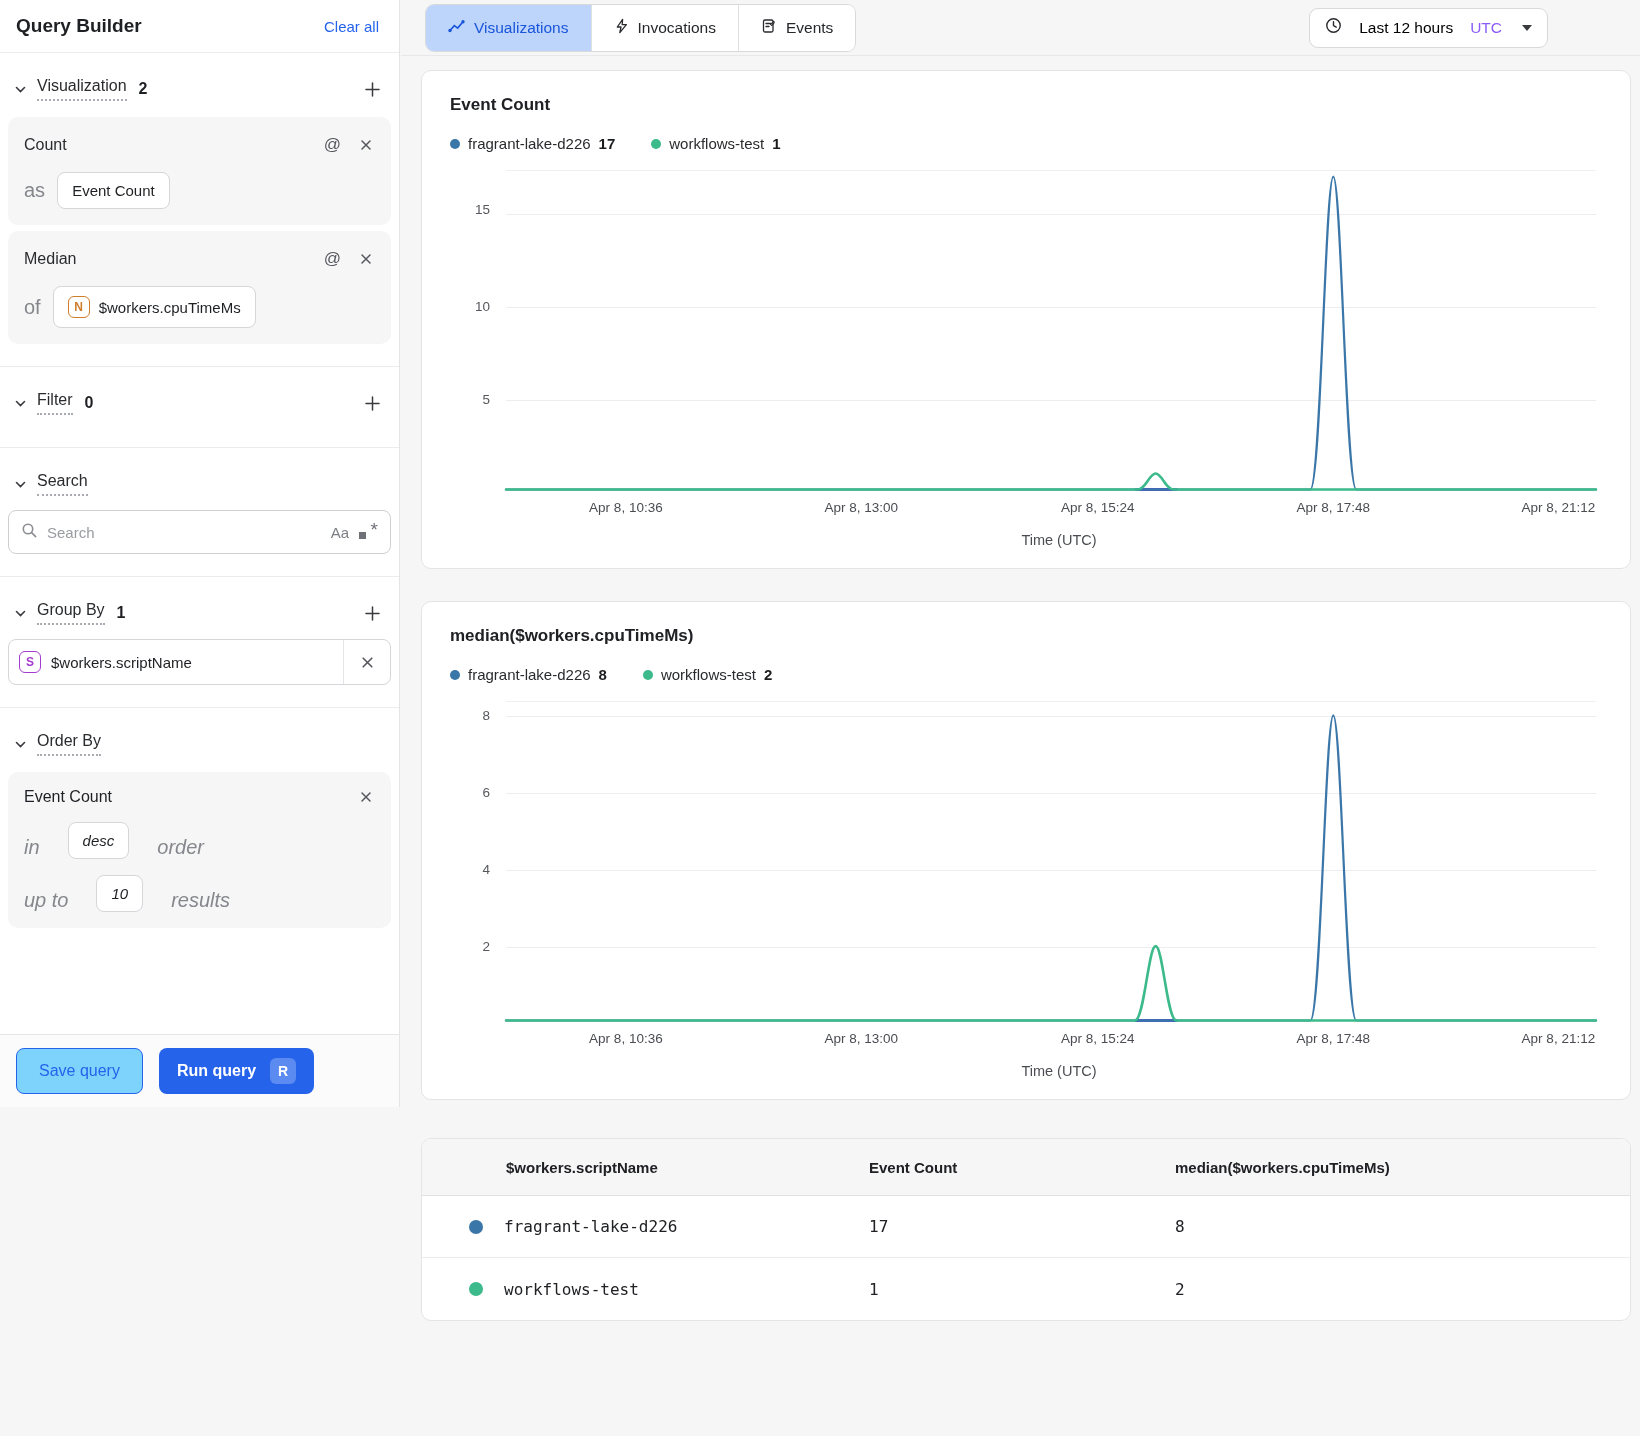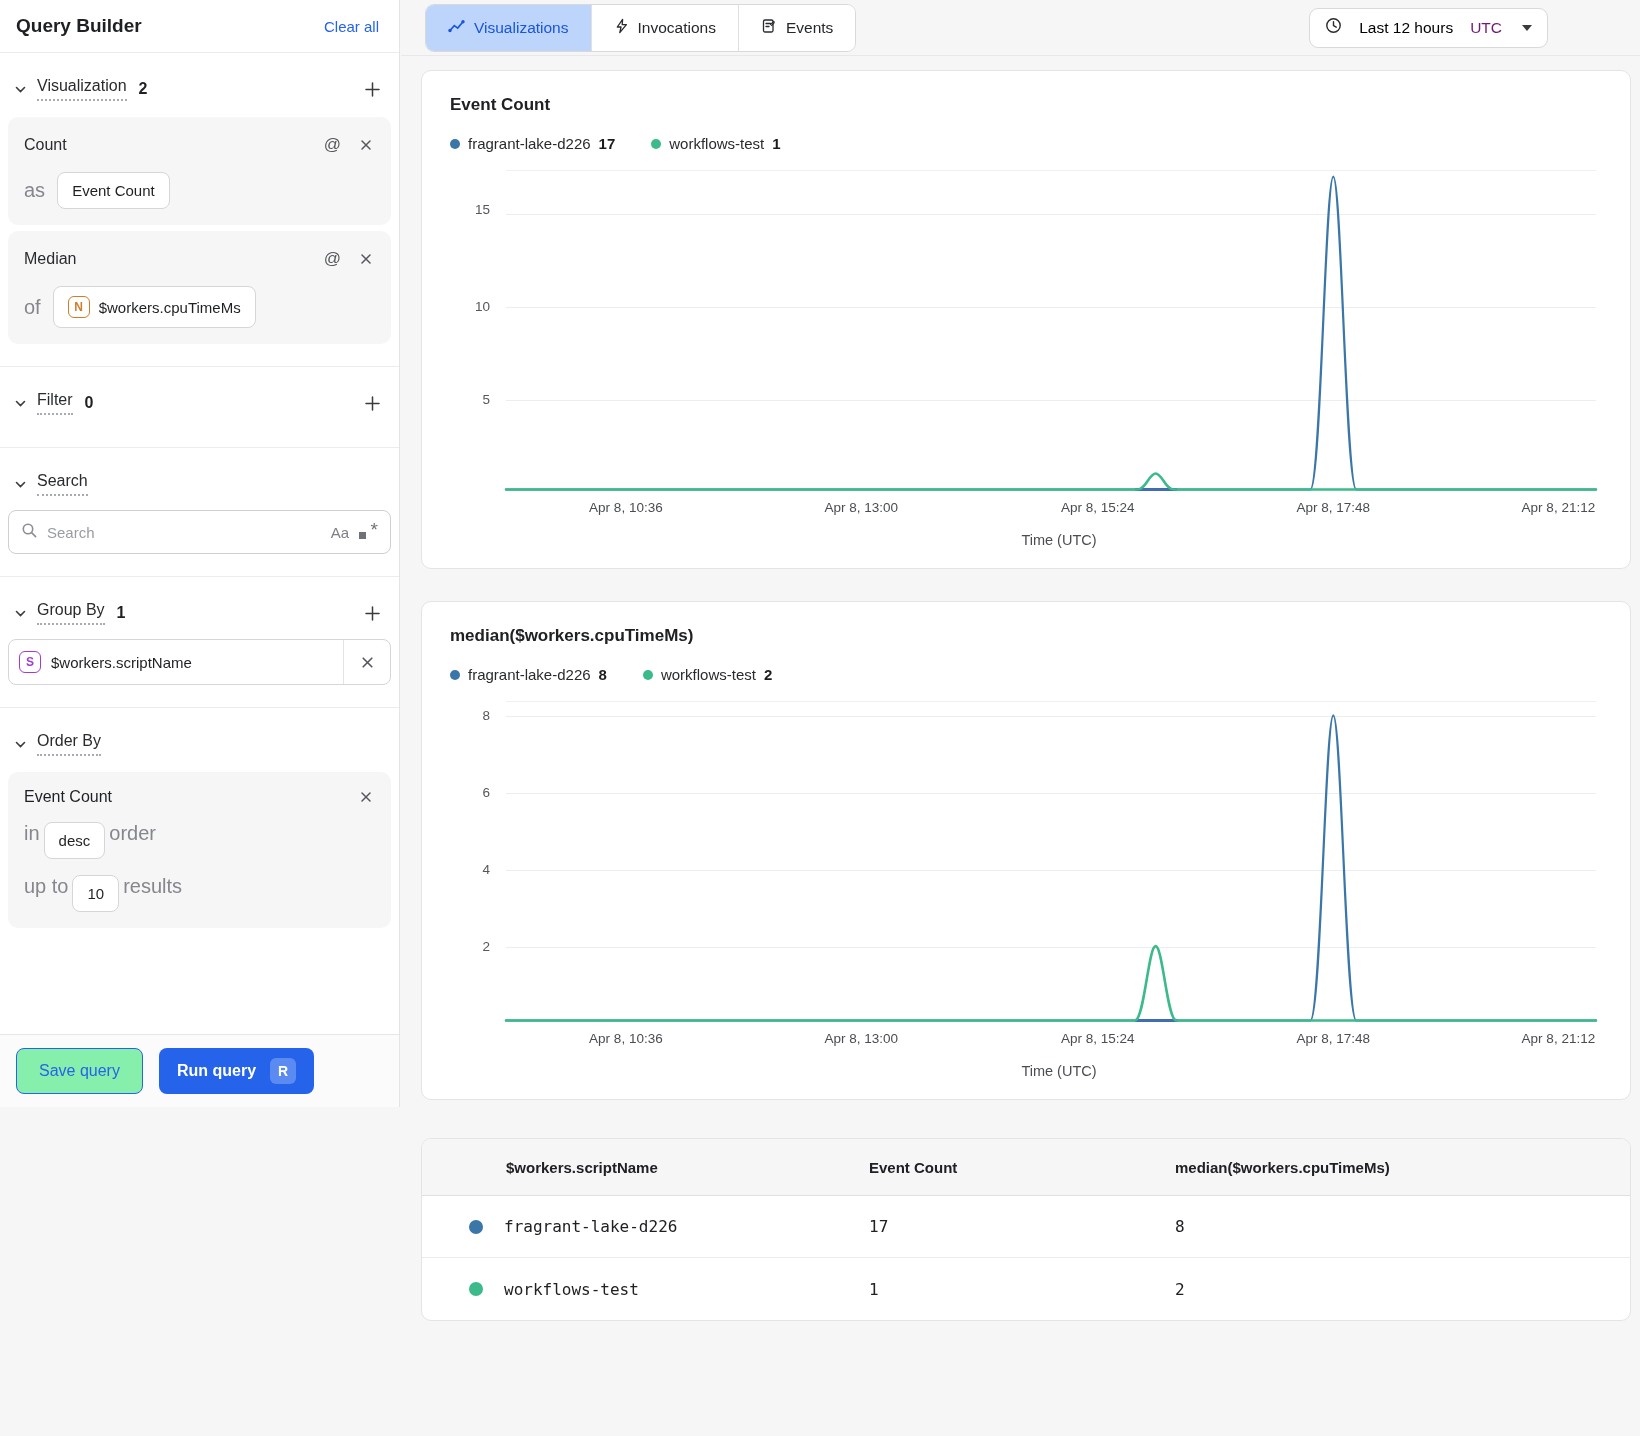--- a/index.html
+++ b/index.html
@@ -43,46 +43,46 @@
   .search-box input::placeholder { color:#9a9ca1; }
   .aa-label { font-size:15px; color:#7e8086; cursor:pointer; }
   .regex-ic { position:relative; width:20px; height:18px; cursor:pointer; }
   .regex-ic .sq { position:absolute; left:1px; bottom:2px; width:7px; height:7px; background:#6f7178; }
   .regex-ic .ast { position:absolute; right:0; top:-4px; font-size:19px; color:#6f7178; }
   .group-item { display:flex; align-items:center; background:#fff; border:1px solid #d6d6da;
     border-radius:8px; height:46px; margin-top:4px; overflow:hidden; }
   .group-item .gi-val { font-size:15px; margin-left:10px; }
   .gi-divider { width:1px; align-self:stretch; background:#e4e4e6; }
   .gi-x { width:46px; align-self:stretch; }
-  .order-row { display:flex; align-items:flex-start; gap:4px; margin-top:16px; }
+  .order-row { display:flex; align-items:flex-end; gap:28px; margin-top:16px;font-style:italic; }
   .sb-footer { border-top:1px solid #e6e6e8; background:#fbfbfc; padding:13px 16px;
     display:flex; gap:16px; }
   .btn { border-radius:8px; font-size:16px; cursor:pointer; font-family:inherit; }
-  .btn-outline { border:1.5px solid var(--accent); color:var(--accent); background:#86efac;
+  .btn-outline { border:1.5px solid var(--accent); color:var(--accent); background:#7dd3fc;
     padding:10px 22px; font-weight:500; }
   .btn-primary { border:none; background:var(--accent); color:#fff; padding:10px 18px;
     font-weight:600; display:flex; align-items:center; gap:14px; }
   .kbd { background:rgba(255,255,255,.25); border-radius:6px; width:26px; height:26px;
     display:flex; align-items:center; justify-content:center; font-size:14px; font-weight:600; }
 
   
   .main { position:absolute; left:401px; top:0; width:1239px; height:1436px; }
   .topbar { height:56px; display:flex; align-items:center; justify-content:space-between;
     padding:0 92px 0 24px; border-bottom:1px solid #e8e8ea; }
   .tab-group { display:flex; background:#fff; border:1px solid #d9d9dc; border-radius:9px;
     overflow:hidden; height:48px; }
   .tab { display:flex; align-items:center; gap:9px; padding:0 22px; font-size:15.5px;
     color:#26272a; border:none; background:#fff; cursor:pointer; font-family:inherit;
     border-right:1px solid #e0e0e3; }
   .tab:last-child { border-right:none; }
   .tab.active { background:var(--tabbg); color:var(--tabfg); font-weight:500; }
   .time-select { display:flex; align-items:center; gap:17px; background:#fff;
     border:1px solid #d9d9dc; border-radius:9px; height:40px; padding:0 15px;
     font-size:15.5px; cursor:pointer; font-family:inherit; }
-  .tz { color:#701a75; }
+  .tz { color:#8b5cf6; }
   .caret { width:0; height:0; border-left:5.5px solid transparent; border-right:5.5px solid transparent;
     border-top:6.5px solid #3a3b3e; margin-left:3px; }
 
   .content { padding:14px 10px 0 20px; }
   .chart-card { background:#fff; border:1px solid #e4e4e6; border-radius:10px; width:1210px;
     padding:24px 28px 16px; margin-bottom:32px; }
   .chart-title { font-size:17px; font-weight:700; color:#202124; }
   .legend { display:flex; gap:36px; margin-top:20px; }
   .legend-item { display:flex; align-items:center; gap:8px; font-size:15px; color:#2a2b2e;
     cursor:pointer; }

